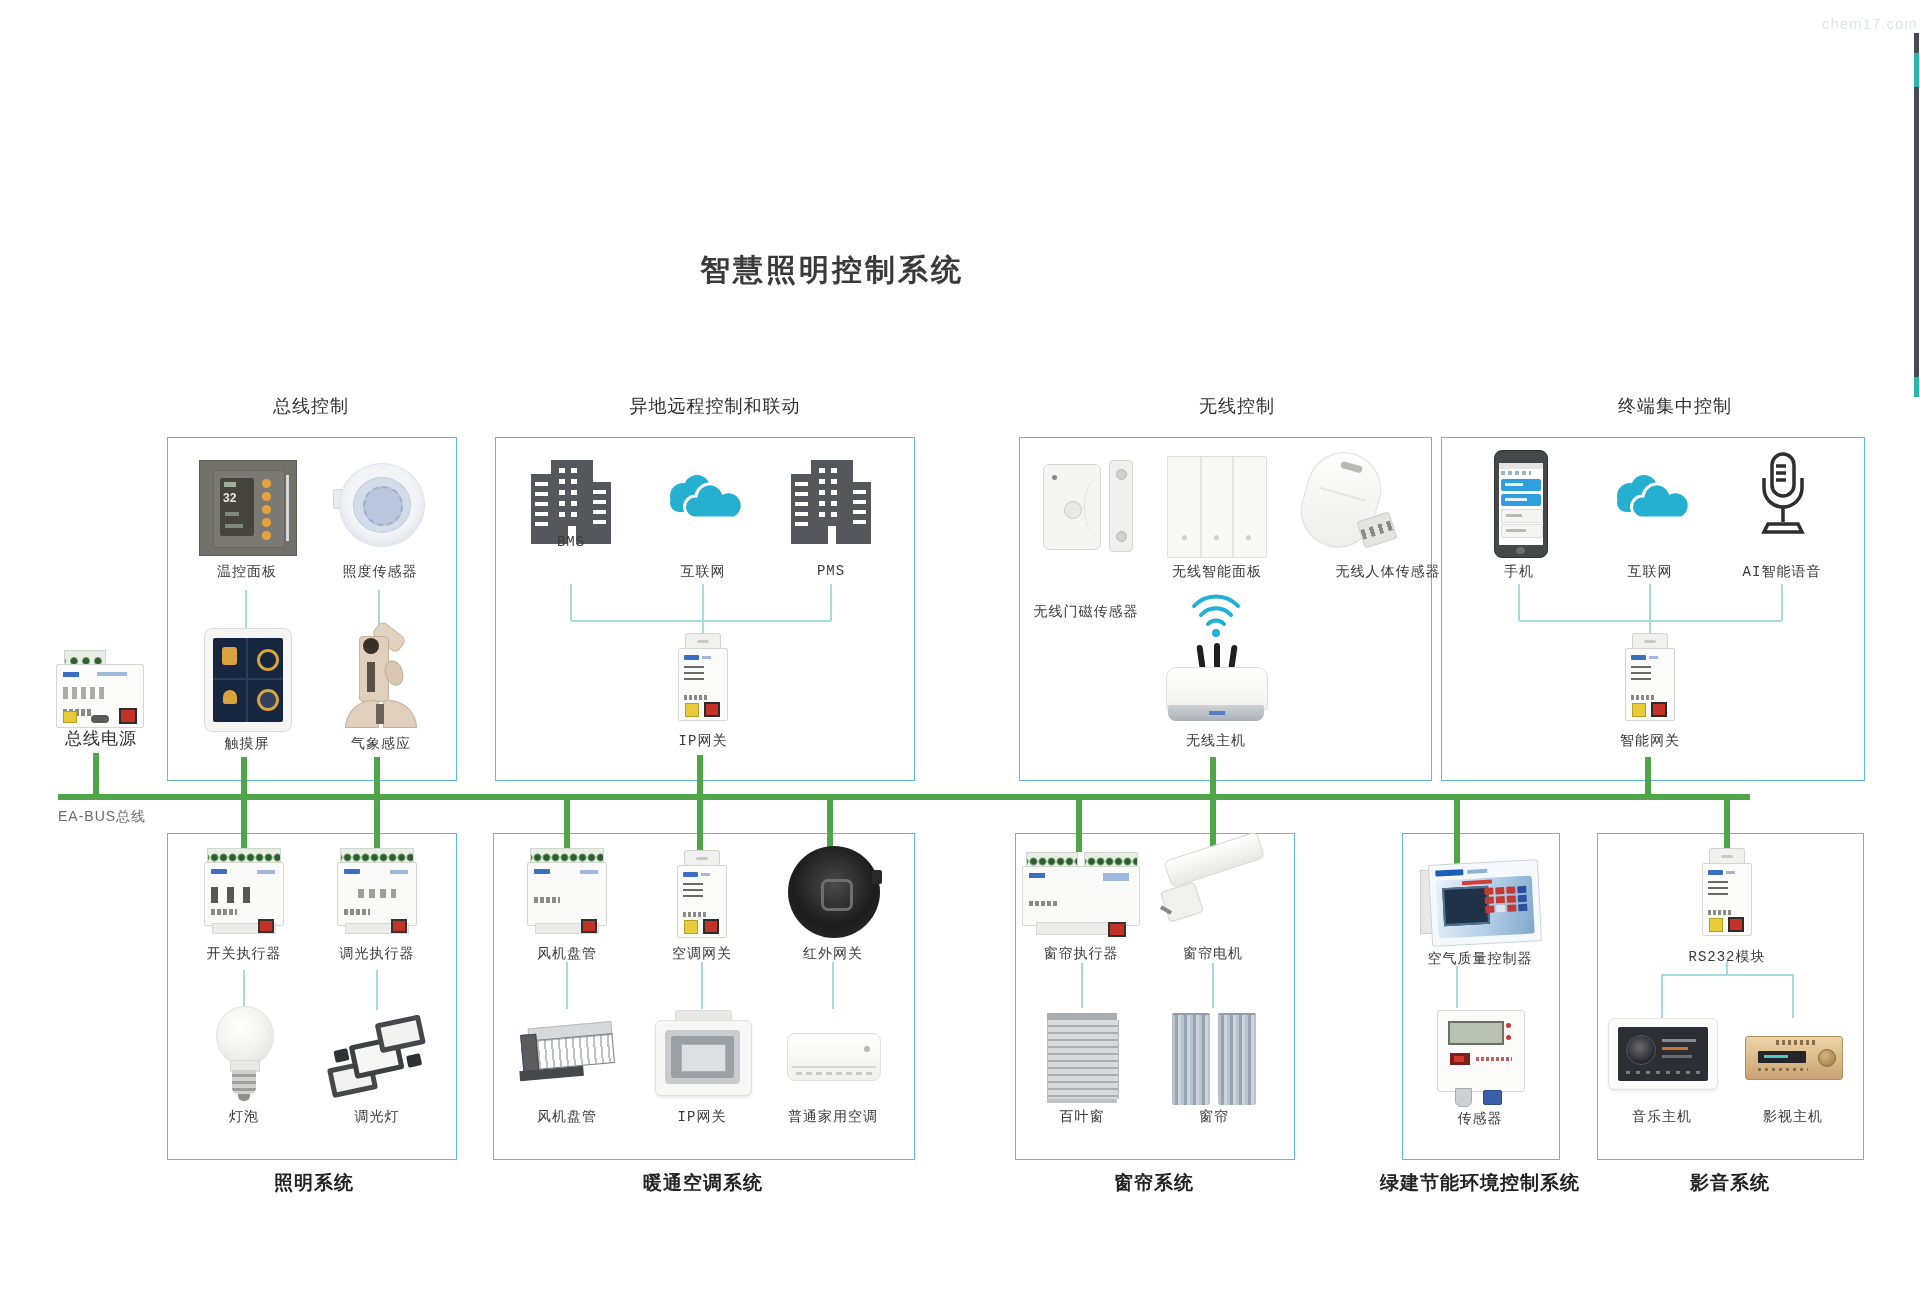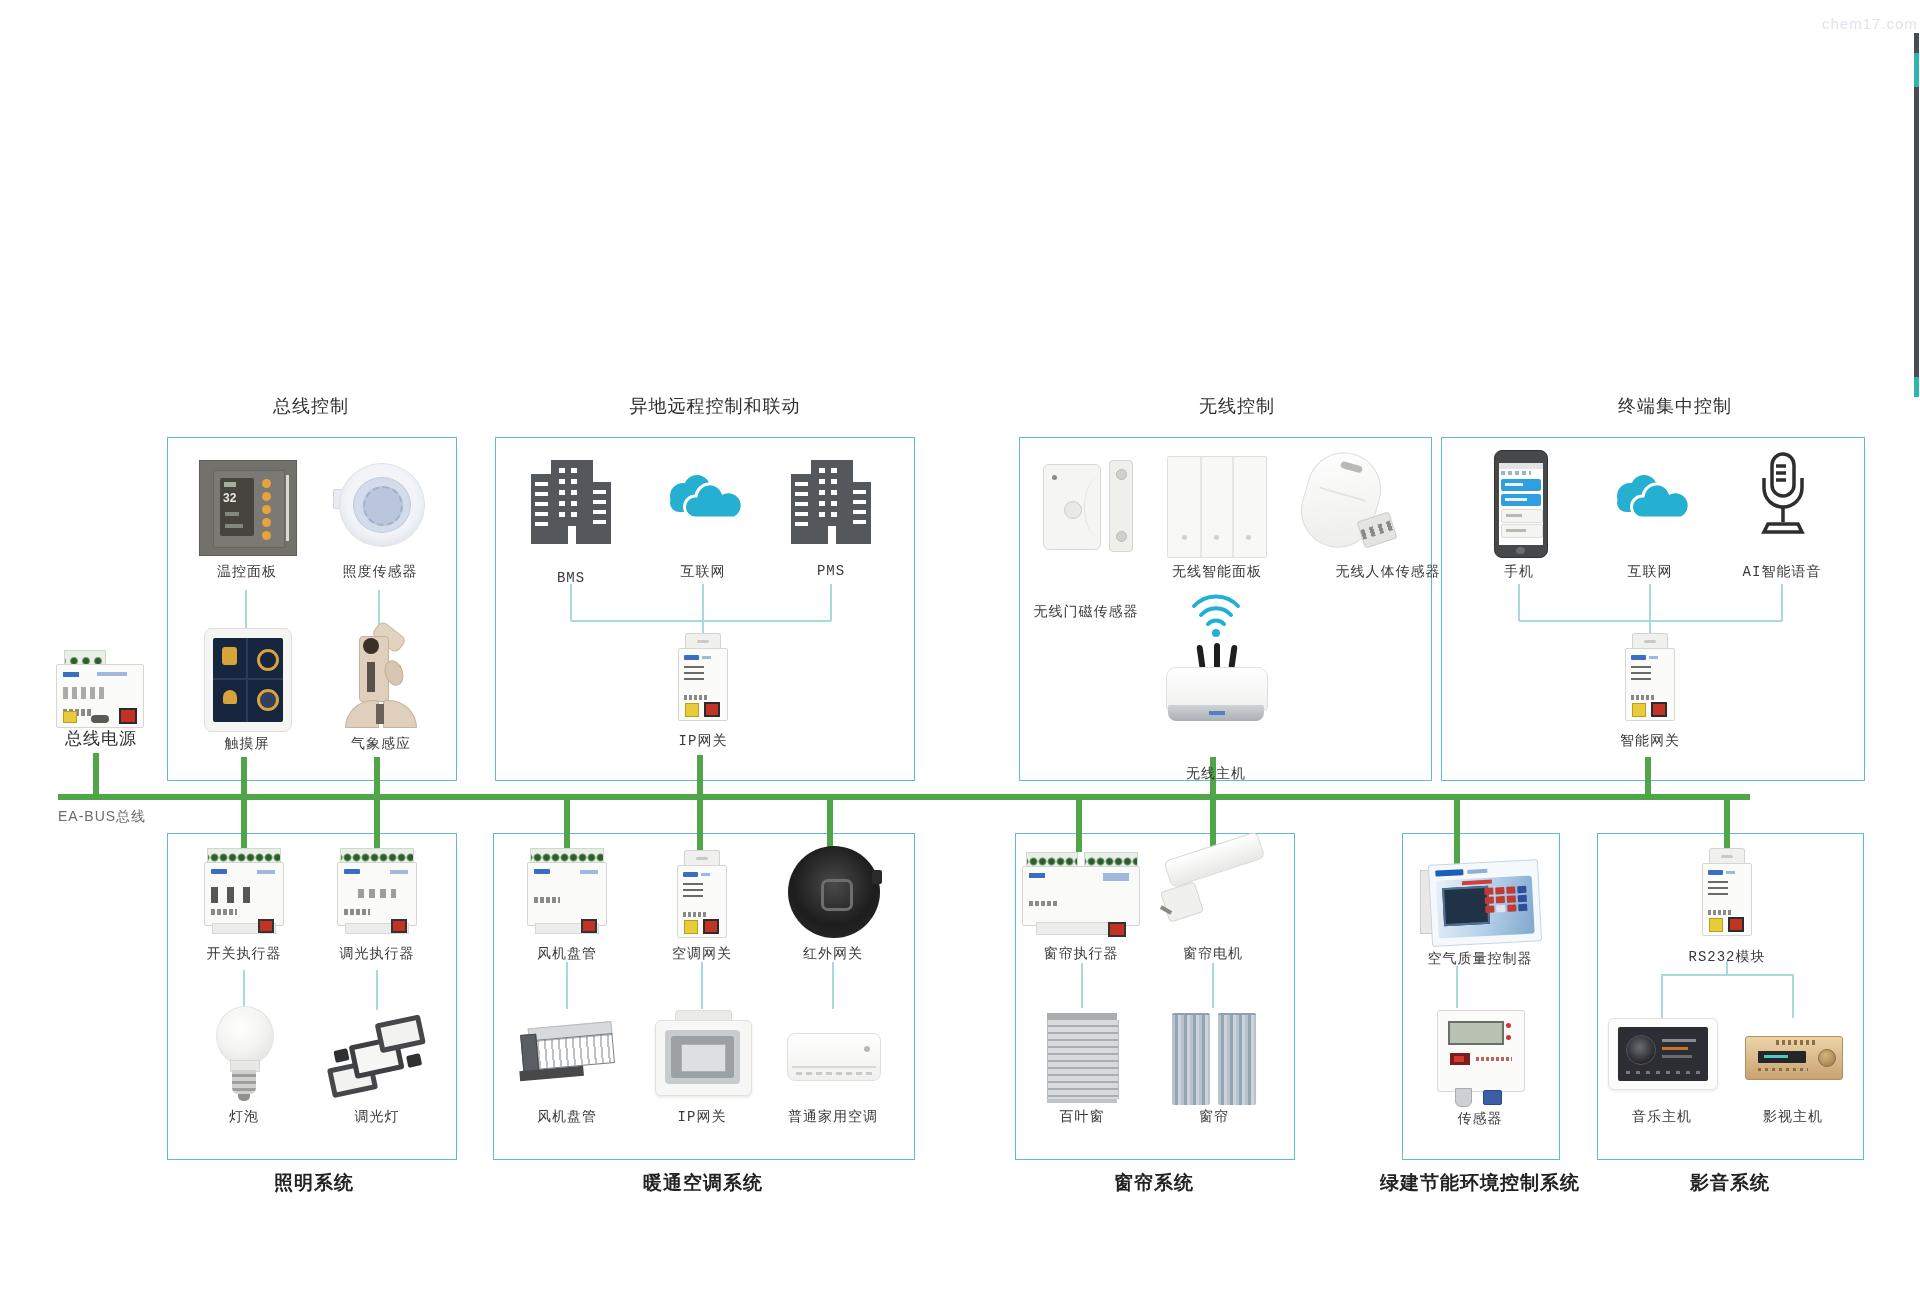--- a/index.html
+++ b/index.html
@@ -52,20 +52,21 @@
 <body>
 
 <div id="canvas">
 
   <div class="abs wm" style="left:1822px;top:15px;">chem17.com</div>
   <div class="abs sb" style="left:1914px;top:33px;height:364px;">
     <div class="sb-teal" style="top:20px;height:34px;"></div>
     <div class="sb-teal" style="top:344px;height:20px;"></div>
   </div>
 
+  <div class="abs ctr title" style="left:832px;top:250px;">智慧照明控制系统</div>
 
   <div class="abs ctr hdr" style="left:311px;top:394px;">总线控制</div>
   <div class="abs ctr hdr" style="left:715px;top:394px;">异地远程控制和联动</div>
   <div class="abs ctr hdr" style="left:1237px;top:394px;">无线控制</div>
   <div class="abs ctr hdr" style="left:1675px;top:394px;">终端集中控制</div>
 
   <div class="abs box" style="left:167px;top:437px;width:288px;height:342px;"></div>
   <div class="abs box" style="left:495px;top:437px;width:418px;height:342px;"></div>
   <div class="abs box" style="left:1019px;top:437px;width:411px;height:342px;"></div>
   <div class="abs box" style="left:1441px;top:437px;width:422px;height:342px;"></div>
@@ -534,29 +535,29 @@
     <div class="abs" style="left:72px;top:12px;width:16px;height:16px;border-radius:50%;background:radial-gradient(circle at 40% 35%,#d8b37c,#9a784a);border:1px solid #8a6c42;"></div>
     <div class="abs" style="left:12px;top:31px;width:50px;height:3px;background:repeating-linear-gradient(90deg,#8a7048 0 3px,transparent 3px 7px);"></div>
   </div>
 
   <div class="abs ctr lbl" style="left:247px;top:563px;">温控面板</div>
   <div class="abs ctr lbl" style="left:380px;top:563px;">照度传感器</div>
   <div class="abs ctr lbl" style="left:247px;top:735px;">触摸屏</div>
   <div class="abs ctr lbl" style="left:381px;top:735px;">气象感应</div>
   <div class="abs ctr lbl-lg" style="left:101px;top:727px;">总线电源</div>
 
-  <div class="abs ctr lbl" style="left:571px;top:570px;">BMS</div>
+  <div class="abs ctr lbl" style="left:571px;top:534px;">BMS</div>
   <div class="abs ctr lbl" style="left:703px;top:563px;">互联网</div>
   <div class="abs ctr lbl" style="left:831px;top:563px;">PMS</div>
   <div class="abs ctr lbl" style="left:703px;top:732px;">IP网关</div>
 
   <div class="abs ctr lbl" style="left:1086px;top:563px;margin-top:40px;">无线门磁传感器</div>
   <div class="abs ctr lbl" style="left:1217px;top:563px;">无线智能面板</div>
   <div class="abs ctr lbl" style="left:1348px;top:563px;margin-left:40px;">无线人体传感器</div>
-  <div class="abs ctr lbl" style="left:1216px;top:732px;margin-top:33px;">无线主机</div>
+  <div class="abs ctr lbl" style="left:1216px;top:732px;">无线主机</div>
 
   <div class="abs ctr lbl" style="left:1519px;top:563px;">手机</div>
   <div class="abs ctr lbl" style="left:1650px;top:563px;">互联网</div>
   <div class="abs ctr lbl" style="left:1782px;top:563px;">AI智能语音</div>
   <div class="abs ctr lbl" style="left:1650px;top:732px;">智能网关</div>
 
   <div class="abs ctr lbl" style="left:244px;top:945px;">开关执行器</div>
   <div class="abs ctr lbl" style="left:377px;top:945px;">调光执行器</div>
   <div class="abs ctr lbl" style="left:244px;top:1108px;">灯泡</div>
   <div class="abs ctr lbl" style="left:377px;top:1108px;">调光灯</div>

